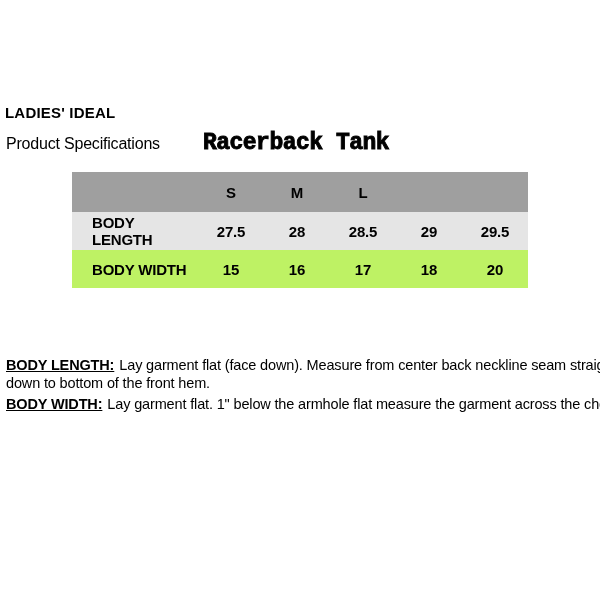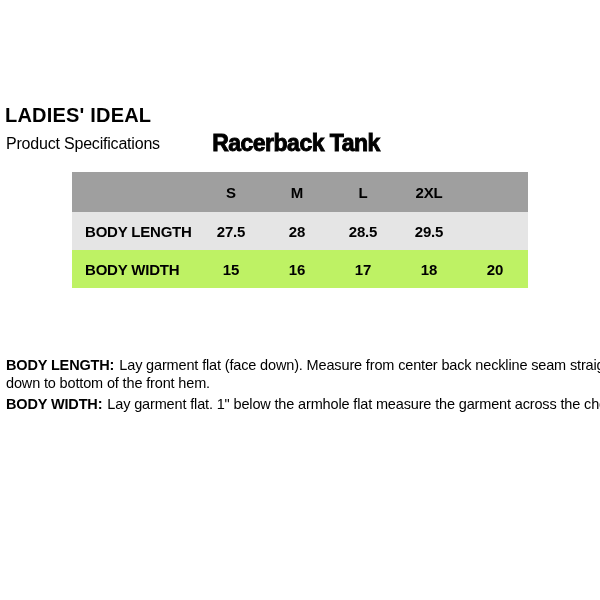--- a/index.html
+++ b/index.html
@@ -10,39 +10,39 @@
     height: 600px;
     background: #ffffff;
     font-family: "Liberation Sans", sans-serif;
     color: #000000;
     overflow: hidden;
   }
   .brand {
     position: absolute;
     left: 5px;
     top: 104px;
-    font-size: 20px;
+    font-size: 15px;
     font-weight: bold;
     letter-spacing: 0.2px;
   }
   .section-label {
     position: absolute;
     left: 6px;
     top: 135px;
     font-size: 16px;
     font-weight: normal;
     letter-spacing: -0.2px;
   }
   .product-title {
     position: absolute;
     left: 0;
     top: 130px;
     width: 592px;
     text-align: center;
-    font-family: Liberation Sans, sans-serif;
+    font-family: Liberation Mono, monospace;
     font-size: 23px;
     font-weight: bold;
     letter-spacing: -0.5px;
     -webkit-text-stroke: 0.9px #000000;
   }
   .size-table {
     position: absolute;
     left: 72px;
     top: 172px;
     width: 456px;
@@ -56,67 +56,67 @@
   .cell {
     display: flex;
     align-items: center;
     justify-content: center;
     font-size: 15px;
     font-weight: bold;
     letter-spacing: -0.2px;
   }
   .cell.label {
     justify-content: flex-start;
-    padding-left: 13px;
+    padding-left: 20px;
   }
   .how-heading {
     position: absolute;
     left: 6px;
     top: 315px;
     font-size: 16px;
     font-weight: bold;
     letter-spacing: -0.2px;
   }
   .measure-text {
     position: absolute;
     left: 6px;
     top: 356px;
     width: 592px;
     font-size: 14.5px;
     line-height: 18px;
     letter-spacing: -0.15px;
   }
   .measure-item { margin-bottom: 3px; }
   .mline { white-space: nowrap; }
-  .plabel { font-weight: bold; margin-right: 5px; }
+  .plabel { font-weight: bold; margin-right: 5px; text-decoration: underline; }
 </style>
 </head>
 <body>
 
 <div class="page">
 
   <div class="brand">LADIES' IDEAL</div>
 
   <div class="section-label">Product Specifications</div>
 
   <div class="product-title">Racerback Tank</div>
 
   <div class="size-table">
     <div class="t-row head" style="background: rgb(159, 159, 159);">
       <div class="cell label"></div>
       <div class="cell">S</div>
       <div class="cell">M</div>
       <div class="cell">L</div>
-      <div class="cell">2XL</div>
     </div>
     <div class="t-row body" style="background: rgb(229, 229, 229);">
       <div class="cell label">BODY LENGTH</div>
       <div class="cell">27.5</div>
       <div class="cell">28</div>
       <div class="cell">28.5</div>
+      <div class="cell">29</div>
       <div class="cell">29.5</div>
     </div>
     <div class="t-row body" style="background: #bef264;">
       <div class="cell label">BODY WIDTH</div>
       <div class="cell">15</div>
       <div class="cell">16</div>
       <div class="cell">17</div>
       <div class="cell">18</div>
       <div class="cell">20</div>
     </div>

